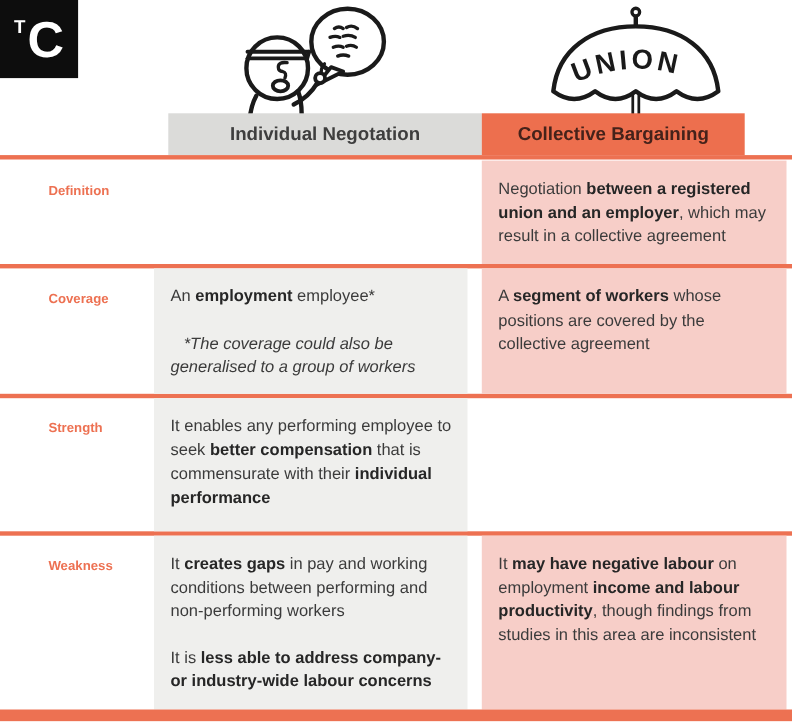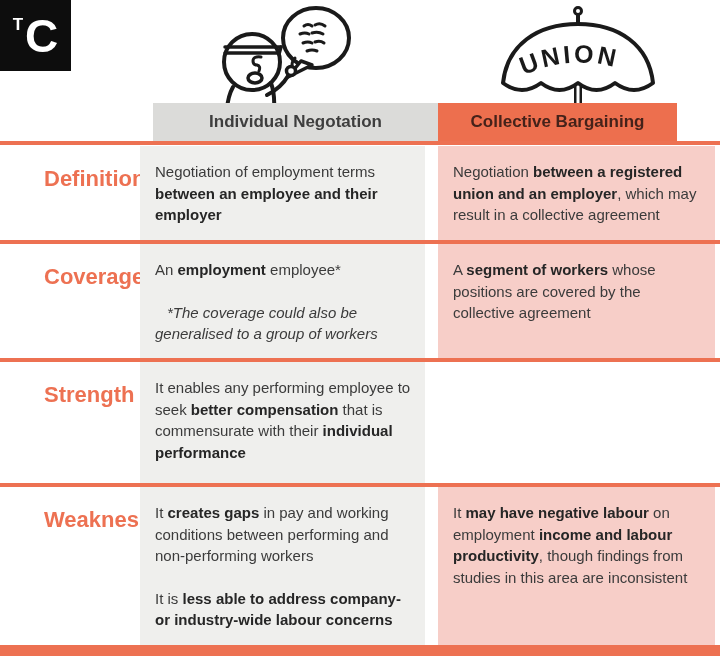--- a/index.html
+++ b/index.html
@@ -42,21 +42,21 @@
   .divider{position:absolute;left:0;width:720px;height:4px;background:var(--accent);}
   .d1{top:141px;} .d2{top:240px;} .d3{top:358px;} .d4{top:483px;}
   .bottom-bar{position:absolute;left:0;top:645px;width:720px;height:11px;background:var(--accent);}
   
   .row{position:absolute;left:0;width:720px;}
   .r0{top:146px;height:94px;} .r1{top:244px;height:114px;}
   .r2{top:362px;height:121px;} .r3{top:487px;height:158px;}
   .row-label{
     position:absolute;left:0;top:0;width:160px;height:100%;
     padding:20px 0 10px 44px;box-sizing:border-box;
-    color:var(--label-text);font-weight:bold;font-size:22px;
+    color:var(--label-text);font-weight:bold;font-size:12px;
   }
   .cell{
     position:absolute;top:0;height:100%;box-sizing:border-box;
     padding:15px 14px 0 15px;font-size:15px;line-height:1.44;
   }
   .cell-a{left:140px;width:285px;background:var(--cell-gray-bg);}
   .cell-b{left:438px;width:277px;background:var(--cell-pink-bg);}
   .cell p{margin:0 0 21px 0;}
   .cell p:last-child{margin-bottom:0;}
   .cell strong{font-weight:bold;color:#262626;}
@@ -131,23 +131,20 @@
   <div class="colhead colhead-a">Individual Negotation</div>
   <div class="colhead colhead-b">Collective Bargaining</div>
 
   <div class="divider d1"></div>
   <div class="divider d2"></div>
   <div class="divider d3"></div>
   <div class="divider d4"></div>
 
   <div class="row r0">
     <div class="row-label">Definition</div>
-    <div class="cell cell-a">
-        <p><span>Negotiation of employment terms </span><strong>between an employee and their employer</strong></p>
-      </div>
     <div class="cell cell-b">
         <p><span>Negotiation </span><strong>between a registered union and an employer</strong><span>, which may result in a collective agreement</span></p>
       </div>
   </div>
 
   <div class="row r1">
     <div class="row-label">Coverage</div>
     <div class="cell cell-a">
         <p><span>An </span><strong>employment</strong><span> employee*</span></p>
         <p><em>*The coverage could also be generalised to a group of workers</em></p>

